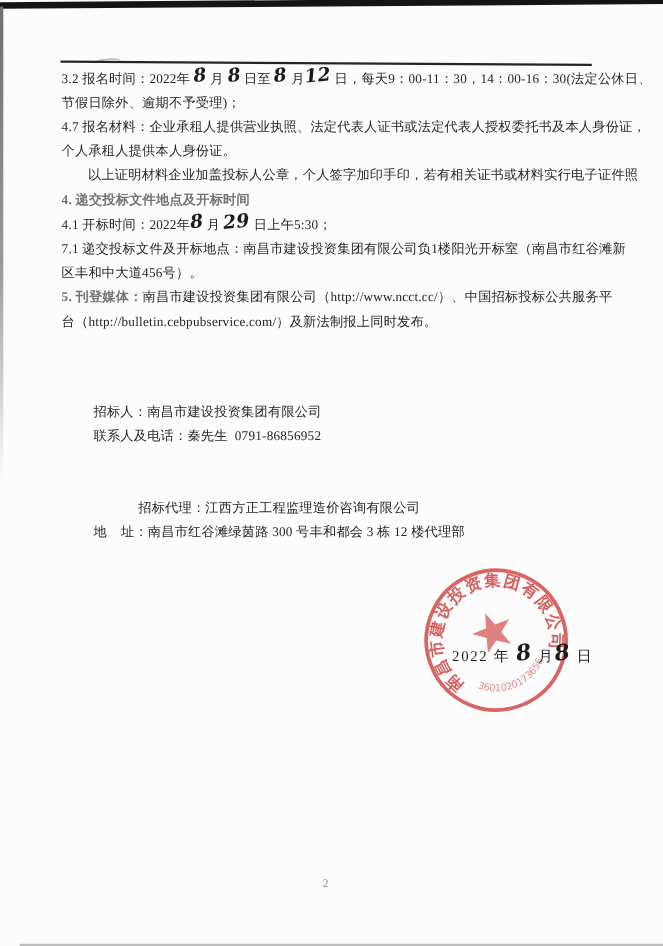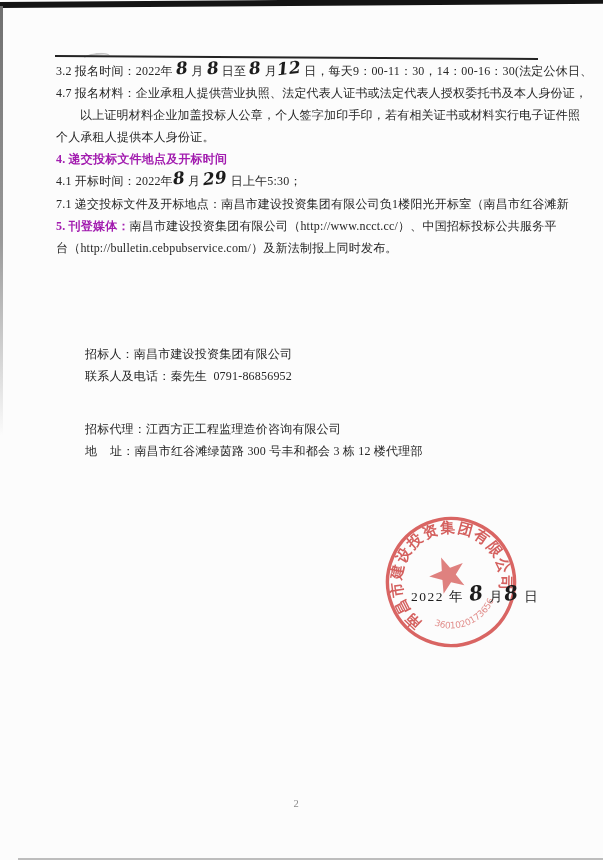--- a/index.html
+++ b/index.html
@@ -18,28 +18,28 @@
     background:linear-gradient(to bottom,#6f6f6f 0%,#9a9a9a 55%,rgba(200,200,200,0) 100%);}
   .bottom-edge{position:absolute;left:18px;bottom:0;width:585px;height:2px;background:#bdbdbd;}
   .smudge{position:absolute;left:84px;top:53px;width:26px;height:6px;border-top:2px solid #a9a9a9;
     border-radius:60%;transform:rotate(-6deg);opacity:.65;}
   .rule{position:absolute;left:55px;top:55px;width:483px;height:2px;background:#242424;
     transform:rotate(0.35deg);transform-origin:left center;}
 
   
   #doc-body{position:absolute;left:56px;top:60px;width:510px;}
   .line{white-space:pre;height:22.1px;line-height:22.1px;font-size:12px;letter-spacing:0.2px;color:#262626;}
-  .line .bold{font-weight:bold;color:#a21caf;}
+  .line .bold{font-weight:bold;color:#737373;}
   .indent{padding-left:24px;}
   .hand{font-family:"DejaVu Serif",serif;font-style:italic;font-weight:600;font-size:17px;
     display:inline-block;transform:rotate(-6deg) translateY(-1px);line-height:1;color:#1b1b1b;}
 
   .contact{position:absolute;left:85px;}
-  #bidder{top:343px;}
-  #agent{top:418px;}
+  #bidder{top:363px;}
+  #agent{top:450px;text-align:center;}
   .contact .line{height:22.3px;line-height:22.3px;}
 
   
   .stamp{position:absolute;left:377px;top:508px;width:148px;height:148px;filter:blur(0.3px);}
   .stamp-date{position:absolute;left:411px;top:584px;}
   .stamp-date .line{font-size:13.5px;letter-spacing:1.5px;height:24px;line-height:24px;color:#1d1d1d;}
   .stamp-date .hand{font-size:20px;transform:rotate(-8deg) translateY(-1px);}
 
   .page-num{position:absolute;left:0;top:798px;width:592px;text-align:center;
     font-size:10.5px;color:#8a8a8a;}
@@ -49,26 +49,28 @@
 
 <div class="sheet">
 
   <div class="top-edge"></div>
   <div class="left-edge"></div>
   <div class="smudge"></div>
   <div class="rule"></div>
 
   <div id="doc-body">
       <div class="line"><span>3.2 报名时间：2022年 </span><span class="hand">8</span><span> 月 </span><span class="hand">8</span><span> 日至 </span><span class="hand">8</span><span> 月</span><span class="hand">12</span><span> 日，每天9：00-11：30，14：00-16：30(法定公休日、</span></div>
+      <div class="line"><span>节假日除外、逾期不予受理)；</span></div>
       <div class="line"><span>4.7 报名材料：企业承租人提供营业执照、法定代表人证书或法定代表人授权委托书及本人身份证，</span></div>
+      <div class="line"><span>个人承租人提供本人身份证。</span></div>
       <div class="line indent"><span>以上证明材料企业加盖投标人公章，个人签字加印手印，若有相关证书或材料实行电子证件照</span></div>
-      <div class="line"><span>个人承租人提供本人身份证。</span></div>
       <div class="line"><span class="bold">4. 递交投标文件地点及开标时间</span></div>
       <div class="line"><span>4.1 开标时间：2022年</span><span class="hand">8</span><span> 月 </span><span class="hand">29</span><span> 日上午5:30；</span></div>
       <div class="line"><span>7.1 递交投标文件及开标地点：南昌市建设投资集团有限公司负1楼阳光开标室（南昌市红谷滩新</span></div>
+      <div class="line"><span>区丰和中大道456号）。</span></div>
       <div class="line"><span class="bold">5. 刊登媒体：</span><span>南昌市建设投资集团有限公司（http://www.ncct.cc/）、中国招标投标公共服务平</span></div>
       <div class="line"><span>台（http://bulletin.cebpubservice.com/）及新法制报上同时发布。</span></div>
     </div>
 
   <div id="bidder" class="contact">
       <div class="line">招标人：南昌市建设投资集团有限公司</div>
       <div class="line">联系人及电话：秦先生  0791-86856952</div>
     </div>
 
   <div id="agent" class="contact">

